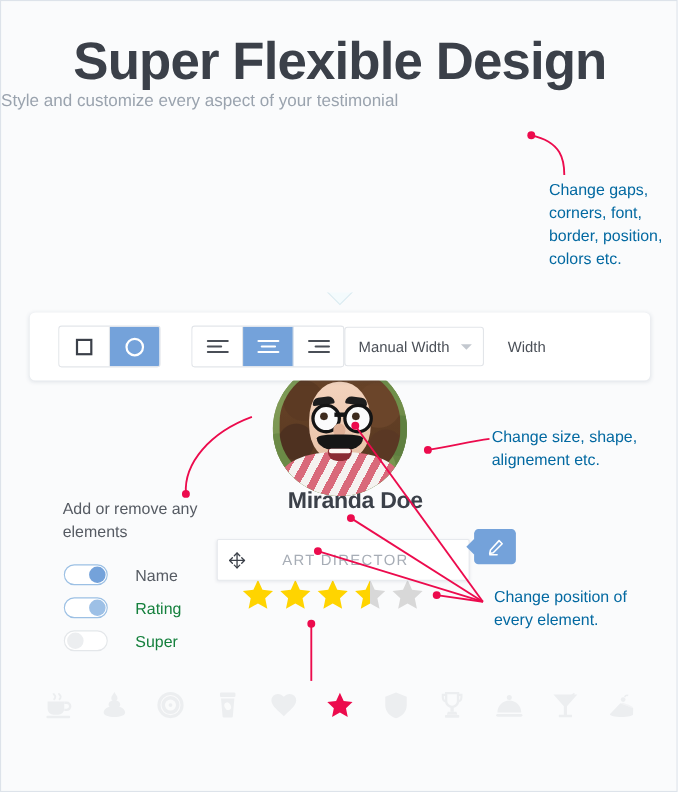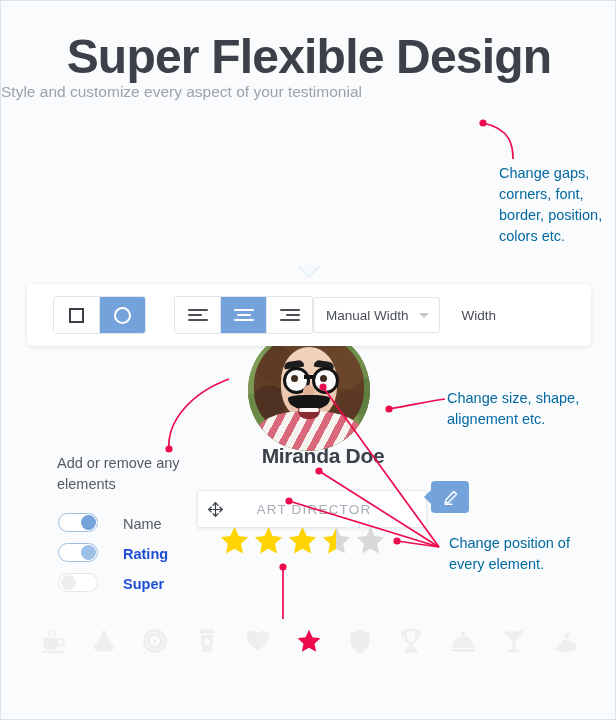--- a/index.html
+++ b/index.html
@@ -385,21 +385,21 @@
     top: 1px;
     width: 15px; height: 15px;
     border-radius: 50%;
     transition: none;
   }
   .toggle.on-dark i { left: 22px; background: #74a2da; }
   .toggle.on-light i { left: 22px; background: #9dc0e6; }
   .toggle.off { border-color: #e4e7ea; }
   .toggle.off i { left: 2px; background: #eceef0; }
   .toggle-label { font-size: 14.5px; color: #565b63; }
-  .toggle-label.muted { color: #1d4ed8; font-weight: bold; }
+  .toggle-label.muted { color: #15803d; }
   #row-name { top: 512px; }
   #row-rating { top: 542px; }
   #row-body { top: 572px; }
 
   
   #stars {
     position: absolute;
     left: 218px; top: 524px;
     display: flex;
     gap: 3px;

